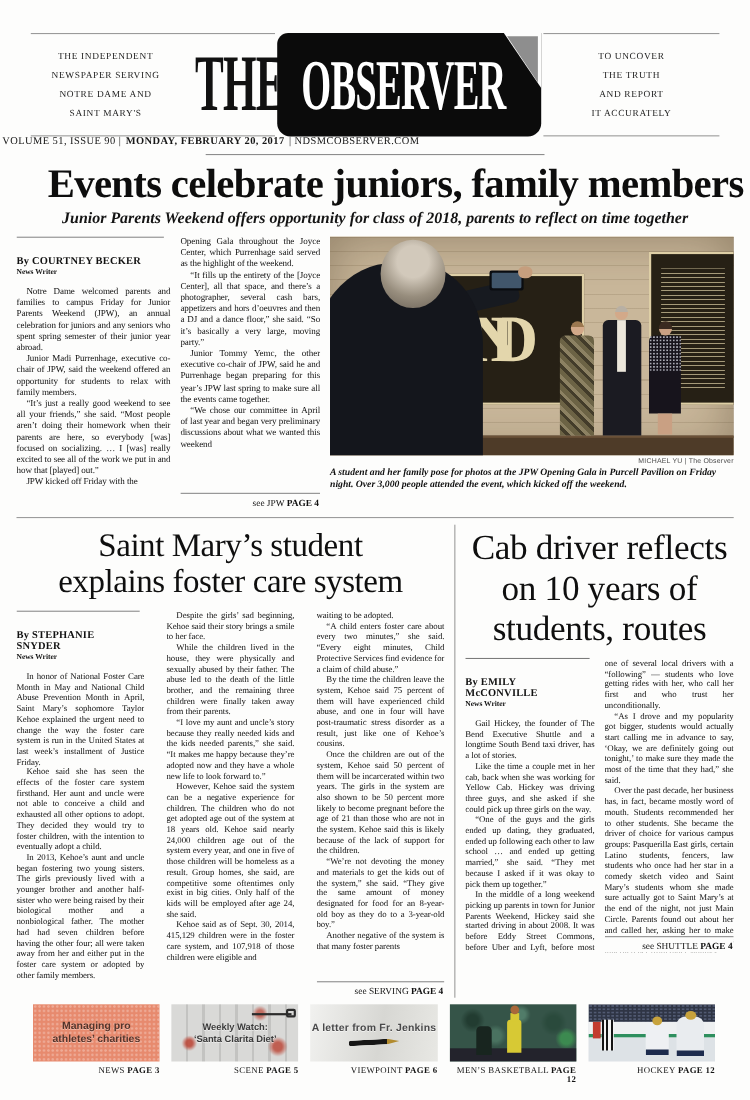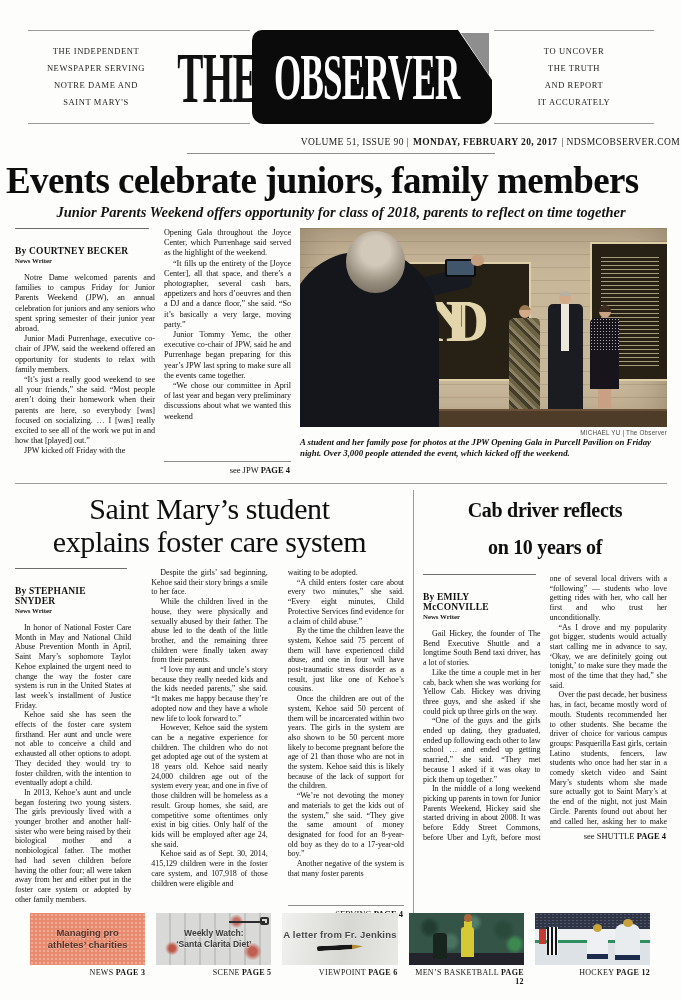--- a/index.html
+++ b/index.html
@@ -26,26 +26,26 @@
   }
   .obox { width: 240px; background:#0b0b0b; border-radius: 10px 0 12px 12px;
     position: relative; display:flex; align-items:center; justify-content:center;
     margin: 0 2px; }
   .obs-text { color:#fff; font-size: 50px; padding-right: 14px; }
   .fold-white { position:absolute; top:0; right:0; width:0; height:0;
     border-top: 50px solid #fdfdfc; border-left: 34px solid transparent; }
   .fold-gray { position:absolute; top: 3px; right: 3px; width:0; height:0;
     border-top: 42px solid #8e8e8e; border-left: 28px solid transparent; }
   
-  .volume-line { text-align:right; font-size: 9.5px; letter-spacing:.4px; margin-top: 13px; color:#171717; }
+  .volume-line { text-align:left; font-size: 9.5px; letter-spacing:.4px; margin-top: 0; color:#171717; }
   .volume-line .b { font-weight: 700; }
   .volume-line span { margin: 0 2px; }
   .center-rule { width: 308px; margin: 6px auto 0 auto; border-top: 1.5px solid #8d8d8d; }
   
-  .lead-headline { text-align:left; font-size: 37px; font-weight:700; letter-spacing:-.6px;
+  .lead-headline { text-align:right; font-size: 37px; font-weight:700; letter-spacing:-.6px;
     margin: 7px 6px 1px 6px; line-height: 40px; color:#0d0d0d; }
   .lead-subhead { text-align:center; font-size: 14.5px; font-style:italic; font-weight:700;
     margin: 3px 0 7px 0; color:#141414; }
   .lead-grid { display:grid; grid-template-columns: 140px 127px 1fr; column-gap: 9px;
     margin: 0 15px; height: 248px; }
   .col { overflow: hidden; }
   .rel { position: relative; }
   p.art { font-size: 8.2px; line-height: 10.2px; text-align: justify; letter-spacing: -.05px; }
   .ind { text-indent: 9px; }
   .byline-block { border-top: 1px solid #6d6d6d; padding-top: 17px; margin-bottom: 9px; width: 96%; }
@@ -99,21 +99,21 @@
     font-family:"Liberation Sans", sans-serif; letter-spacing:.2px; }
   .caption { font-size: 8.8px; font-weight:700; font-style:italic; line-height: 10.8px;
     margin-top: 1px; color:#101010; }
   
   .wide-rule { margin: 7px 15px 0 15px; border-top: 1px solid #9c9c9c; }
   .bottom-row { display:flex; margin: 6px 15px 0 15px; }
   .foster-sec { width: 398px; padding-right: 9px; }
   .shuttle-sec { flex: 1; border-left: 1px solid #9c9c9c; padding-left: 9px; }
   .sec-h { text-align:center; font-weight:400; color:#0f0f0f; }
   .foster-h { font-size: 30px; line-height: 33px; margin: 2px 0 10px 0; letter-spacing:-.4px; }
-  .shuttle-h { font-size: 20px; line-height: 37px; margin: 2px 0 8px 0; letter-spacing:-.3px;font-weight:bold; }
+  .shuttle-h { font-size: 32px; line-height: 37px; margin: 2px 0 8px 0; letter-spacing:-.3px; }
   .cols3 { display:grid; grid-template-columns: repeat(3, 1fr); column-gap: 20px; height: 352px; }
   .cols2 { display:grid; grid-template-columns: repeat(2, 1fr); column-gap: 9px; height: 268px; }
   .cols3 p.art, .cols2 p.art { font-size: 8px; line-height: 9.7px; }
   
   .teasers { position:absolute; left: 30px; right: 32px; bottom: 14px; display:flex; gap: 11px; }
   .teaser { width: 121px; }
   .thumb { position:relative; width: 100%; height: 52px; overflow:hidden; }
   .tlabel { text-align:right; font-size: 8px; letter-spacing:.3px; margin-top: 3px; color:#141414; }
   .tlabel b { font-weight:700; }
   .t1 { background-color:#e78a6e;
@@ -288,33 +288,34 @@
           <p class="art ind">While the children lived in the house, they were physically and sexually abused by their father. The abuse led to the death of the little brother, and the remaining three children were finally taken away from their parents.</p>
           <p class="art ind">“I love my aunt and uncle’s story because they really needed kids and the kids needed parents,” she said. “It makes me happy because they’re adopted now and they have a whole new life to look forward to.”</p>
           <p class="art ind">However, Kehoe said the system can be a negative experience for children. The children who do not get adopted age out of the system at 18 years old. Kehoe said nearly 24,000 children age out of the system every year, and one in five of those children will be homeless as a result. Group homes, she said, are competitive some oftentimes only exist in big cities. Only half of the kids will be employed after age 24, she said.</p>
           <p class="art ind">Kehoe said as of Sept. 30, 2014, 415,129 children were in the foster care system, and 107,918 of those children were eligible and</p>
         </div>
         <div class="col rel">
           <p class="art">waiting to be adopted.</p>
           <p class="art ind">“A child enters foster care about every two minutes,” she said. “Every eight minutes, Child Protective Services find evidence for a claim of child abuse.”</p>
           <p class="art ind">By the time the children leave the system, Kehoe said 75 percent of them will have experienced child abuse, and one in four will have post-traumatic stress disorder as a result, just like one of Kehoe’s cousins.</p>
           <p class="art ind">Once the children are out of the system, Kehoe said 50 percent of them will be incarcerated within two years. The girls in the system are also shown to be 50 percent more likely to become pregnant before the age of 21 than those who are not in the system. Kehoe said this is likely because of the lack of support for the children.</p>
-          <p class="art ind">“We’re not devoting the money and materials to get the kids out of the system,” she said. “They give the same amount of money designated for food for an 8-year-old boy as they do to a 17-year-old boy.”</p>
+          <p class="art ind">“We’re not devoting the money and materials to get the kids out of the system,” she said. “They give the same amount of money designated for food for an 8-year-old boy as they do to a 3-year-old boy.”</p>
           <p class="art ind">Another negative of the system is that many foster parents</p>
           <div class="jump">
             <span>see SERVING</span> <b>PAGE 4</b>
           </div>
         </div>
       </div>
     </section>
 
     <section class="shuttle-sec">
       <h2 class="sec-h shuttle-h">
         <div>Cab driver reflects</div>
         <div>on 10 years of</div>
+        <div>students, routes</div>
       </h2>
       <div class="cols2">
         <div class="col">
           <div class="byline-block">
             <div class="byline">By EMILY McCONVILLE</div>
             <div class="role">News Writer</div>
           </div>
           <p class="art ind">Gail Hickey, the founder of The Bend Executive Shuttle and a longtime South Bend taxi driver, has a lot of stories.</p>
           <p class="art ind">Like the time a couple met in her cab, back when she was working for Yellow Cab. Hickey was driving three guys, and she asked if she could pick up three girls on the way.</p>
           <p class="art ind">“One of the guys and the girls ended up dating, they graduated, ended up following each other to law school … and ended up getting married,” she said. “They met because I asked if it was okay to pick them up together.”</p>

